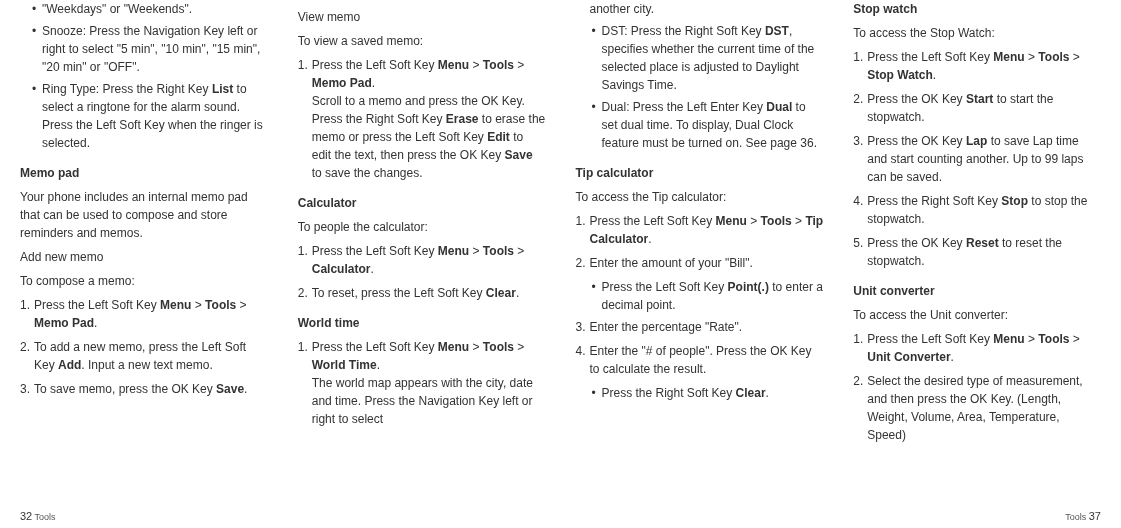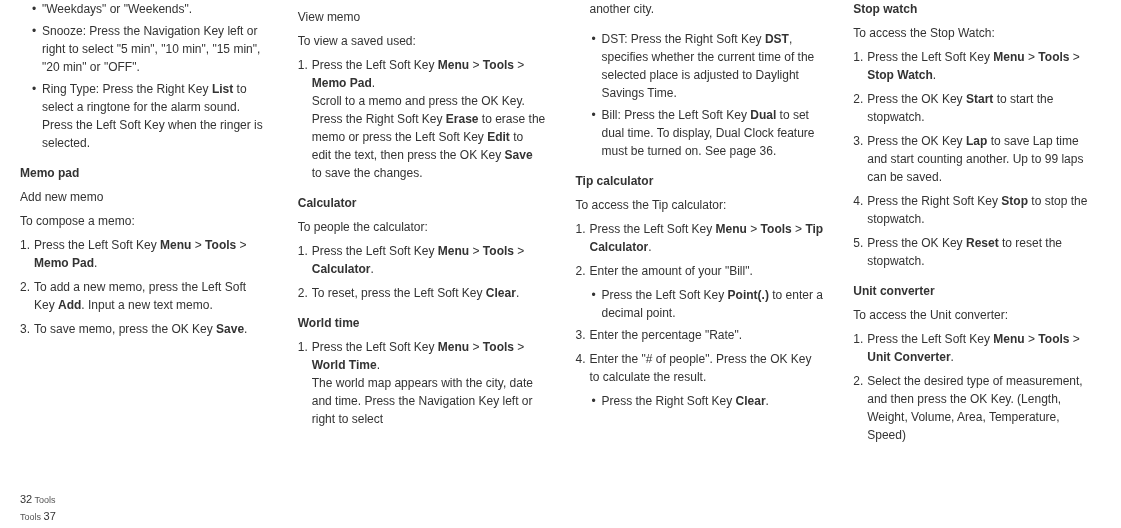--- a/index.html
+++ b/index.html
@@ -75,58 +75,58 @@
     }
     .footer {
       position: absolute;
       bottom: 4px;
       left: 20px;
       right: 20px;
       display: flex;
       justify-content: space-between;
       font-size: 9px;
       color: #555;
-      flex-direction: column;
     }
     .footer .pnum {
       font-size: 11px;
       color: #333;
     }
   </style>
 </head>
 <body>
 
 <div class="columns">
 
   <div class="col">
     <div class="bullet-item"><span>"Weekdays" or "Weekends".</span></div>
     <div class="bullet-item"><span>Snooze: Press the Navigation Key left or right to select "5 min", "10 min", "15 min", "20 min" or "OFF".</span></div>
     <div class="bullet-item">
       <span>Ring Type: Press the Right Key </span><span class="bold">List</span><span> to select a ringtone for the alarm sound. Press the Left Soft Key when the ringer is selected.</span>
     </div>
 
     <h2>Memo pad</h2>
+    <p class="intro">Your phone includes an internal memo pad that can be used to compose and store reminders and memos.</p>
 
     <h3>Add new memo</h3>
     <p class="intro">To compose a memo:</p>
 
     <div class="num-item"><span class="num">1.</span>
       <span>Press the Left Soft Key </span><span class="bold">Menu</span><span> &gt; </span><span class="bold">Tools</span><span> &gt; </span><span class="bold">Memo Pad</span><span>.</span>
     </div>
     <div class="num-item"><span class="num">2.</span>
       <span>To add a new memo, press the Left Soft Key </span><span class="bold">Add</span><span>. Input a new text memo.</span>
     </div>
     <div class="num-item"><span class="num">3.</span>
       <span>To save memo, press the OK Key </span><span class="bold">Save</span><span>.</span>
     </div>
   </div>
 
   <div class="col">
     <h3 style="margin-top:8px">View memo</h3>
-    <p class="intro">To view a saved used:</p>
+    <p class="intro">To view a saved memo:</p>
     <div class="num-item"><span class="num">1.</span>
       <span>Press the Left Soft Key </span><span class="bold">Menu</span><span> &gt; </span><span class="bold">Tools</span><span> &gt; </span><span class="bold">Memo Pad</span><span>.</span><br>
       <span>Scroll to a memo and press the OK Key. Press the Right Soft Key </span><span class="bold">Erase</span><span> to erase the memo or press the Left Soft Key </span><span class="bold">Edit</span><span> to edit the text, then press the OK Key </span><span class="bold">Save</span><span> to save the changes.</span>
     </div>
 
     <h2>Calculator</h2>
     <p class="intro">To people the calculator:</p>
     <div class="num-item"><span class="num">1.</span>
       <span>Press the Left Soft Key </span><span class="bold">Menu</span><span> &gt; </span><span class="bold">Tools</span><span> &gt; </span><span class="bold">Calculator</span><span>.</span>
     </div>
@@ -135,26 +135,26 @@
     </div>
 
     <h2>World time</h2>
     <div class="num-item"><span class="num">1.</span>
       <span>Press the Left Soft Key </span><span class="bold">Menu</span><span> &gt; </span><span class="bold">Tools</span><span> &gt; </span><span class="bold">World Time</span><span>.</span><br>
       <span>The world map appears with the city, date and time. Press the Navigation Key left or right to select</span>
     </div>
   </div>
 
   <div class="col">
-    <div style="padding-left:14px;margin-bottom:12px;">another city.</div>
+    <div style="padding-left:14px;margin-bottom:4px;">another city.</div>
     <div class="sub-bullet">
       <span>DST: Press the Right Soft Key </span><span class="bold">DST</span><span>, specifies whether the current time of the selected place is adjusted to Daylight Savings Time.</span>
     </div>
     <div class="sub-bullet">
-      <span>Bill: Press the Left Soft Key </span><span class="bold">Dual</span><span> to set dual time. To display, Dual Clock feature must be turned on. See page 36.</span>
+      <span>Dual: Press the Left Enter Key </span><span class="bold">Dual</span><span> to set dual time. To display, Dual Clock feature must be turned on. See page 36.</span>
     </div>
 
     <h2>Tip calculator</h2>
     <p class="intro">To access the Tip calculator:</p>
     <div class="num-item"><span class="num">1.</span>
       <span>Press the Left Soft Key </span><span class="bold">Menu</span><span> &gt; </span><span class="bold">Tools</span><span> &gt; </span><span class="bold">Tip Calculator</span><span>.</span>
     </div>
     <div class="num-item"><span class="num">2.</span>
       <span>Enter the amount of your "Bill".</span>
     </div>

